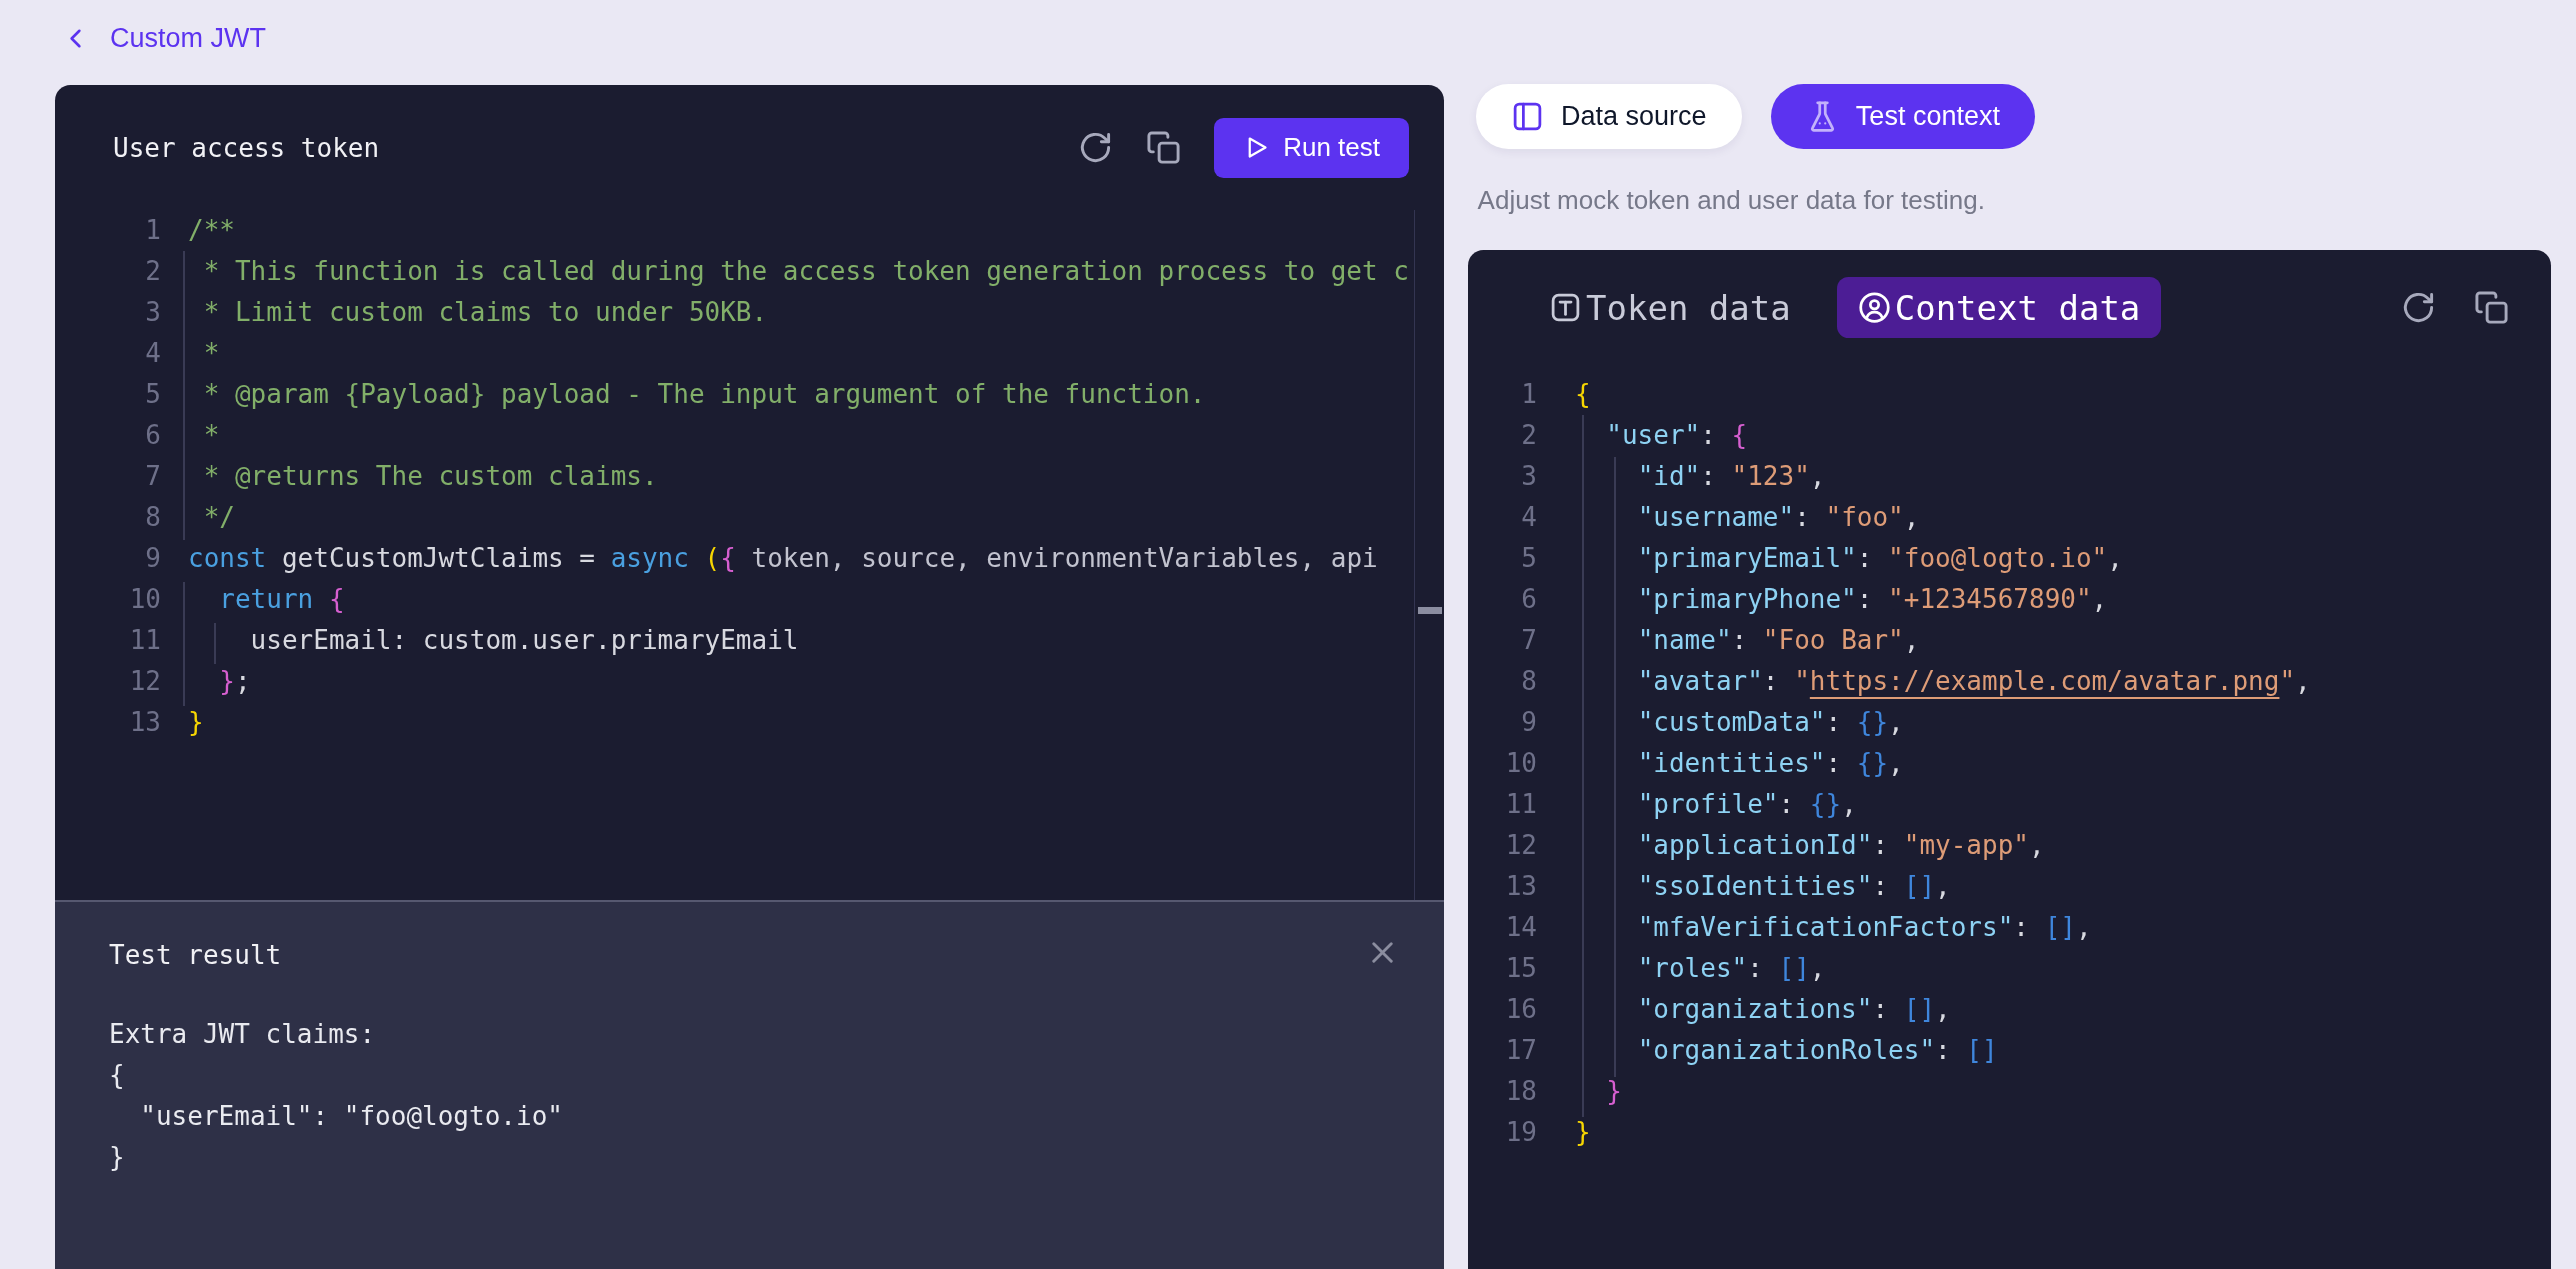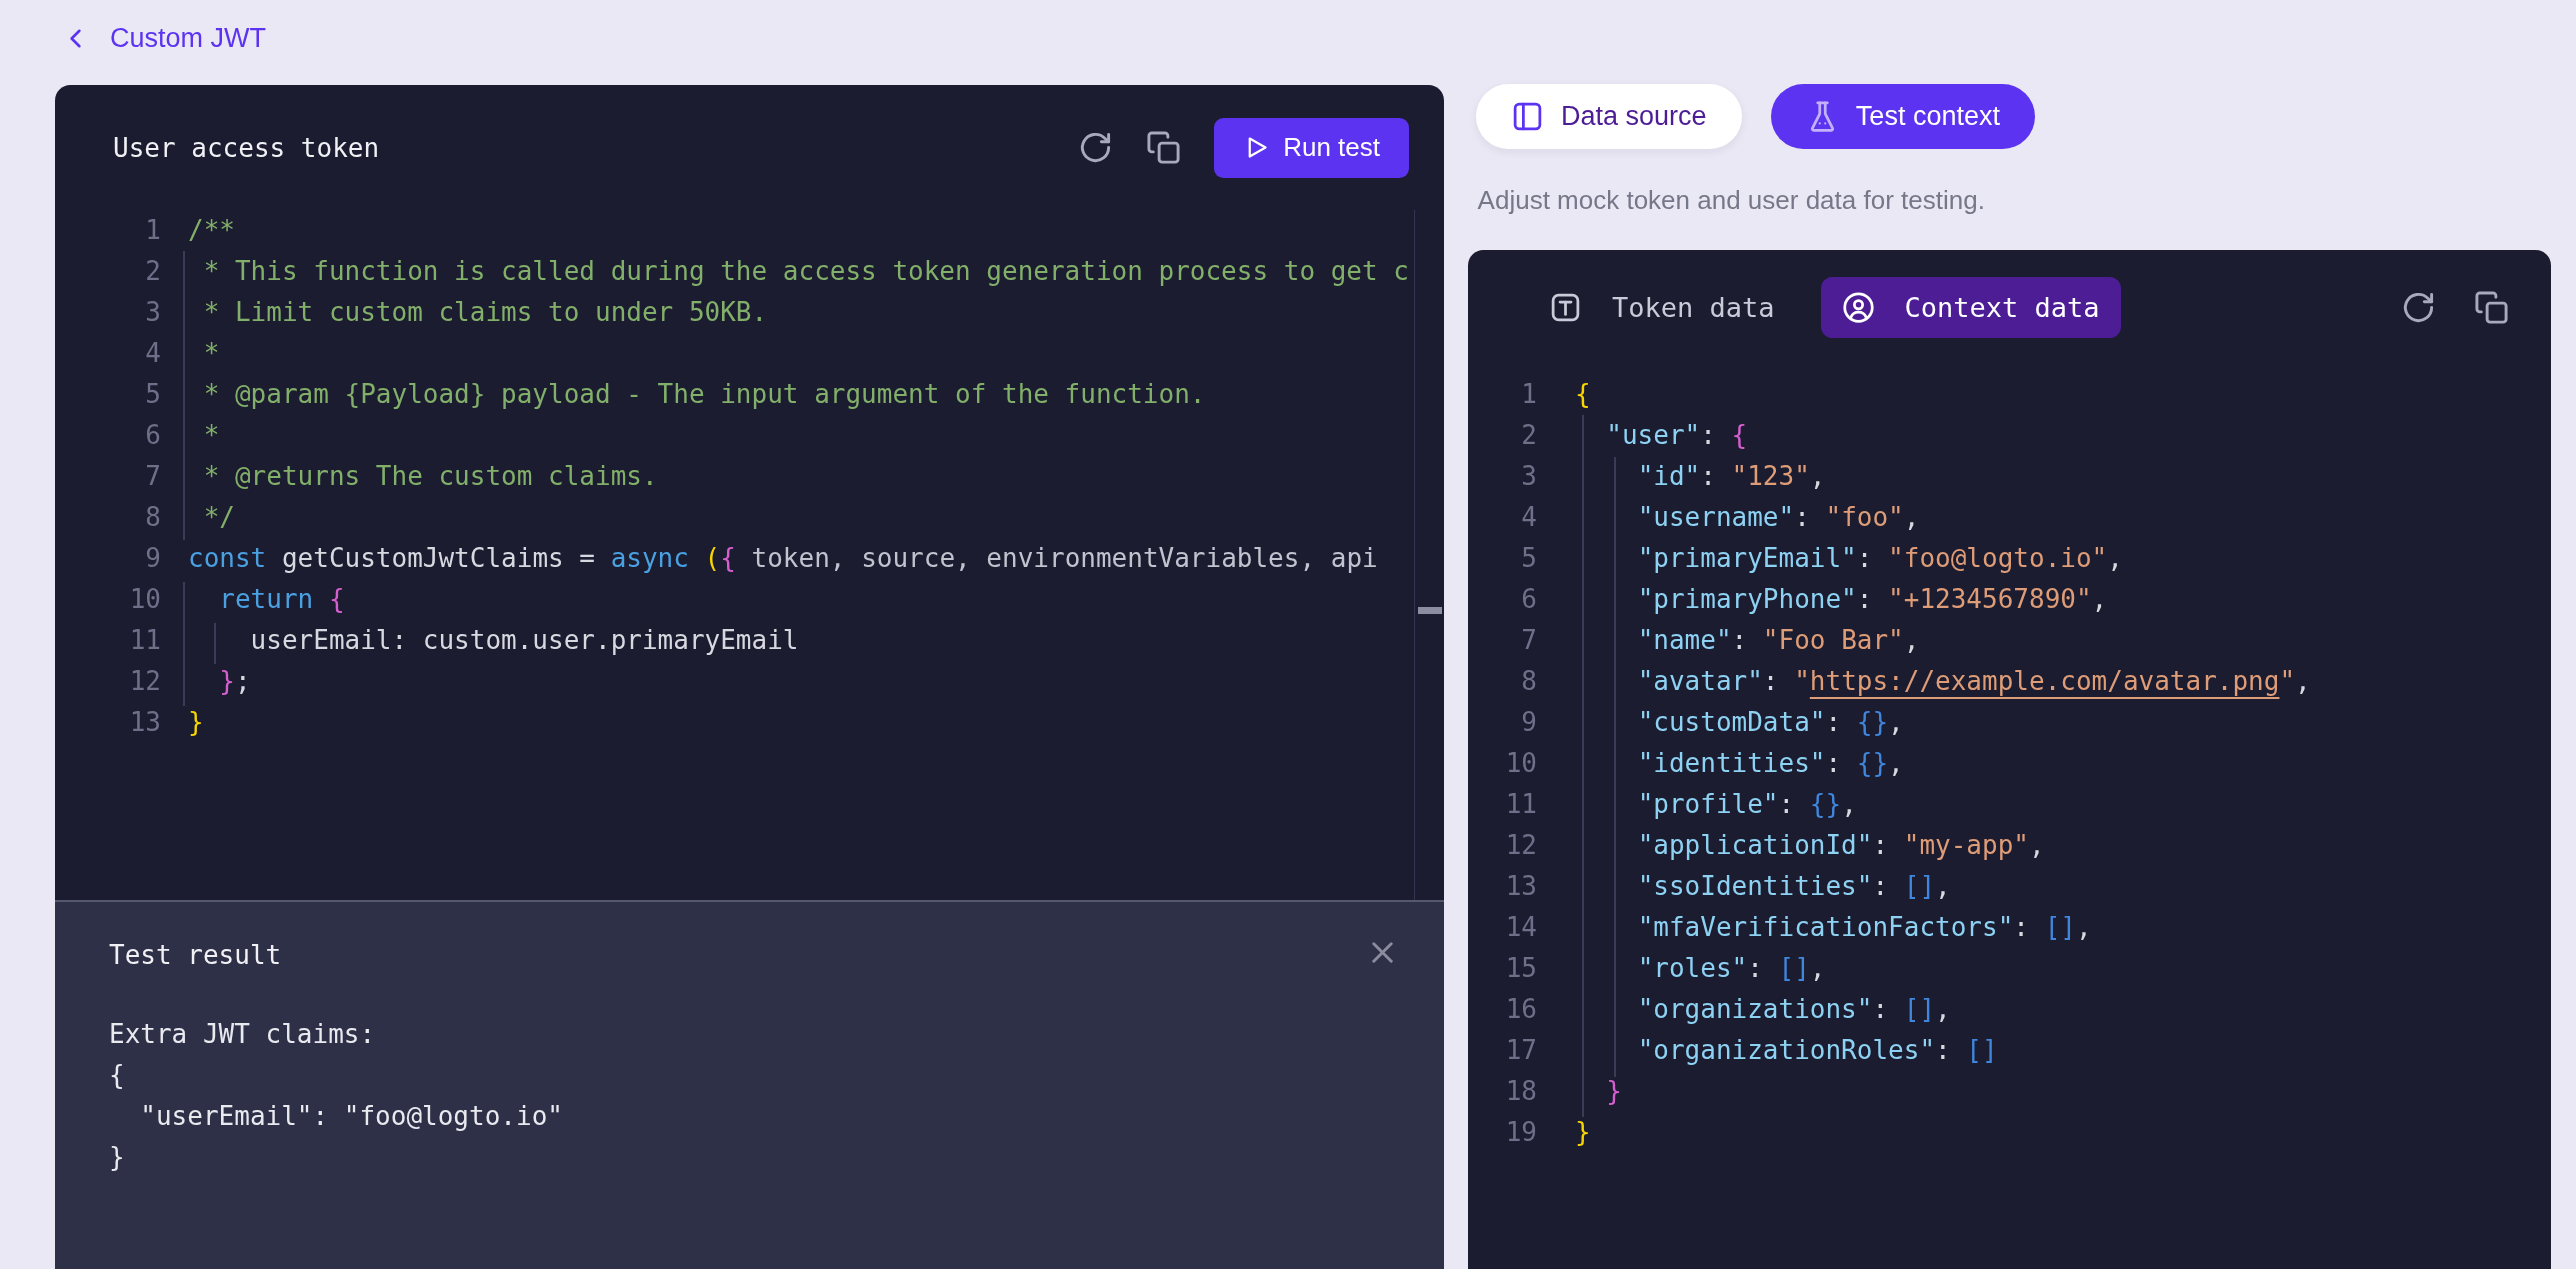--- a/index.html
+++ b/index.html
@@ -42,30 +42,30 @@
   .tr-title { color:#f1f1f5; font-family:"DejaVu Sans Mono", monospace; font-size:26px; }
   .tr-close { position:absolute; top:33px; right:44px; background:none; border:none; cursor:pointer; }
   .tr-body { margin-top:44px; font-family:"DejaVu Sans Mono", monospace; font-size:26px;
     line-height:41px; color:#e9eaf0; white-space:pre; }
 
   
   .right-col { position:absolute; left:1468px; top:0; width:1083px; height:100%; }
   .pill-row { position:absolute; top:84px; left:7.7px; display:flex; gap:29px; }
   .pill { height:65px; border-radius:33px; display:flex; align-items:center; gap:17.3px;
     padding:0 35px; font-size:27px; font-weight:500; border:none; cursor:pointer; }
-  .pill-light { background:#ffffff; color:#4c1d95; box-shadow:0 2.9px 9.6px rgba(40,30,90,0.07); }
+  .pill-light { background:#ffffff; color:#0f172a; box-shadow:0 2.9px 9.6px rgba(40,30,90,0.07); }
   .pill-purple { background:#5c33f0; color:#ffffff; }
   .desc { position:absolute; top:185px; left:9.6px; font-size:26px; color:#767889; }
 
   .data-panel { position:absolute; top:250px; left:0; width:1083px; height:1047px;
     background:#1b1c30; border-radius:15.4px; overflow:hidden; }
   .dp-header { margin:27px 42px 0 60px; height:61px; display:flex; align-items:center; }
   .tabs { display:flex; align-items:center; gap:25px; }
-  .tab { display:flex; align-items:center; gap:30px; color:#c9cbd9;
-    font-family:"DejaVu Sans Mono", monospace; font-size:27px; cursor:pointer;
+  .tab { display:flex; align-items:center; gap:4px; color:#c9cbd9;
+    font-family:"DejaVu Sans Mono", monospace; font-size:34px; cursor:pointer;
     padding:0 21px; height:61px; border-radius:11.5px; background:transparent; border:none; }
   .tab-active { background:#4c1d95; color:#ffffff; }
   .dp-actions { margin-left:auto; display:flex; align-items:center; gap:38px; }
 
   .json-area { position:relative; margin-top:36px; overflow:hidden;
     font-family:"DejaVu Sans Mono", monospace; font-size:26px; }
   .json-area .ln { flex:none; width:69px; text-align:right; color:#6e7089; }
   .json-area .code-text { padding-left:38px; }
   .g-js-1 { left:114px; top:41px; height:702px; }
   .g-js-2 { left:146px; top:83px; height:620px; }

